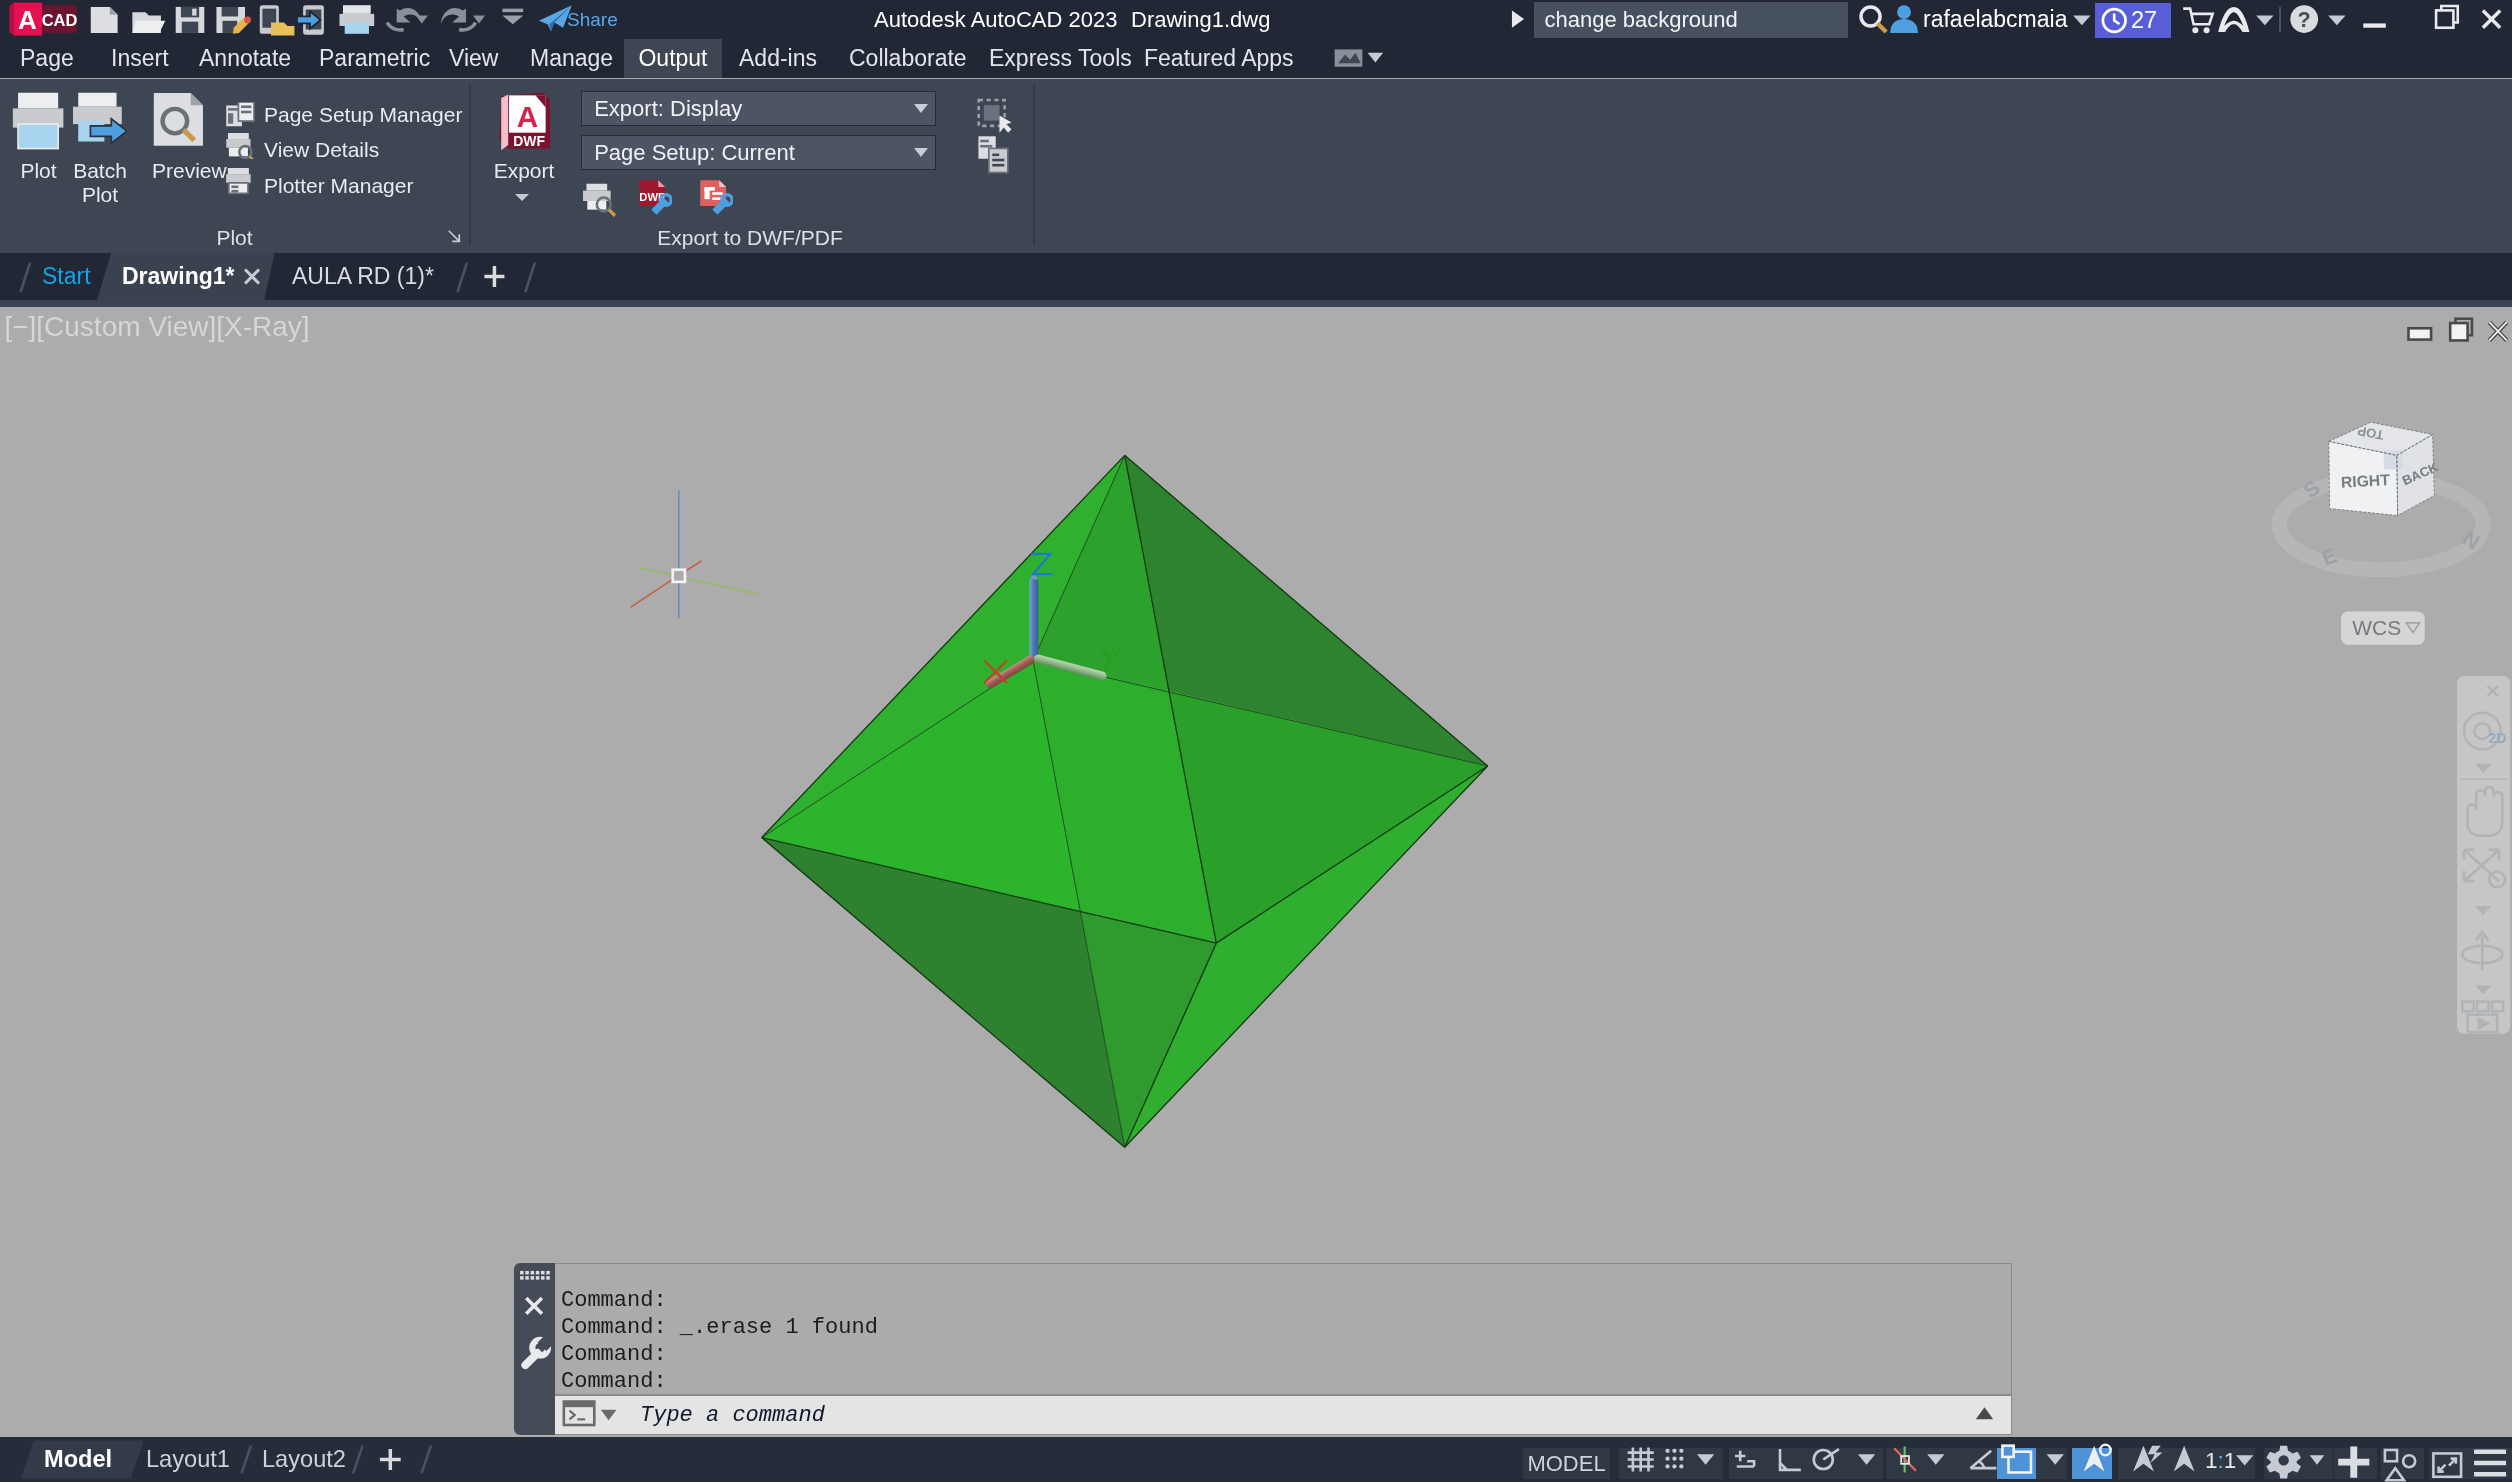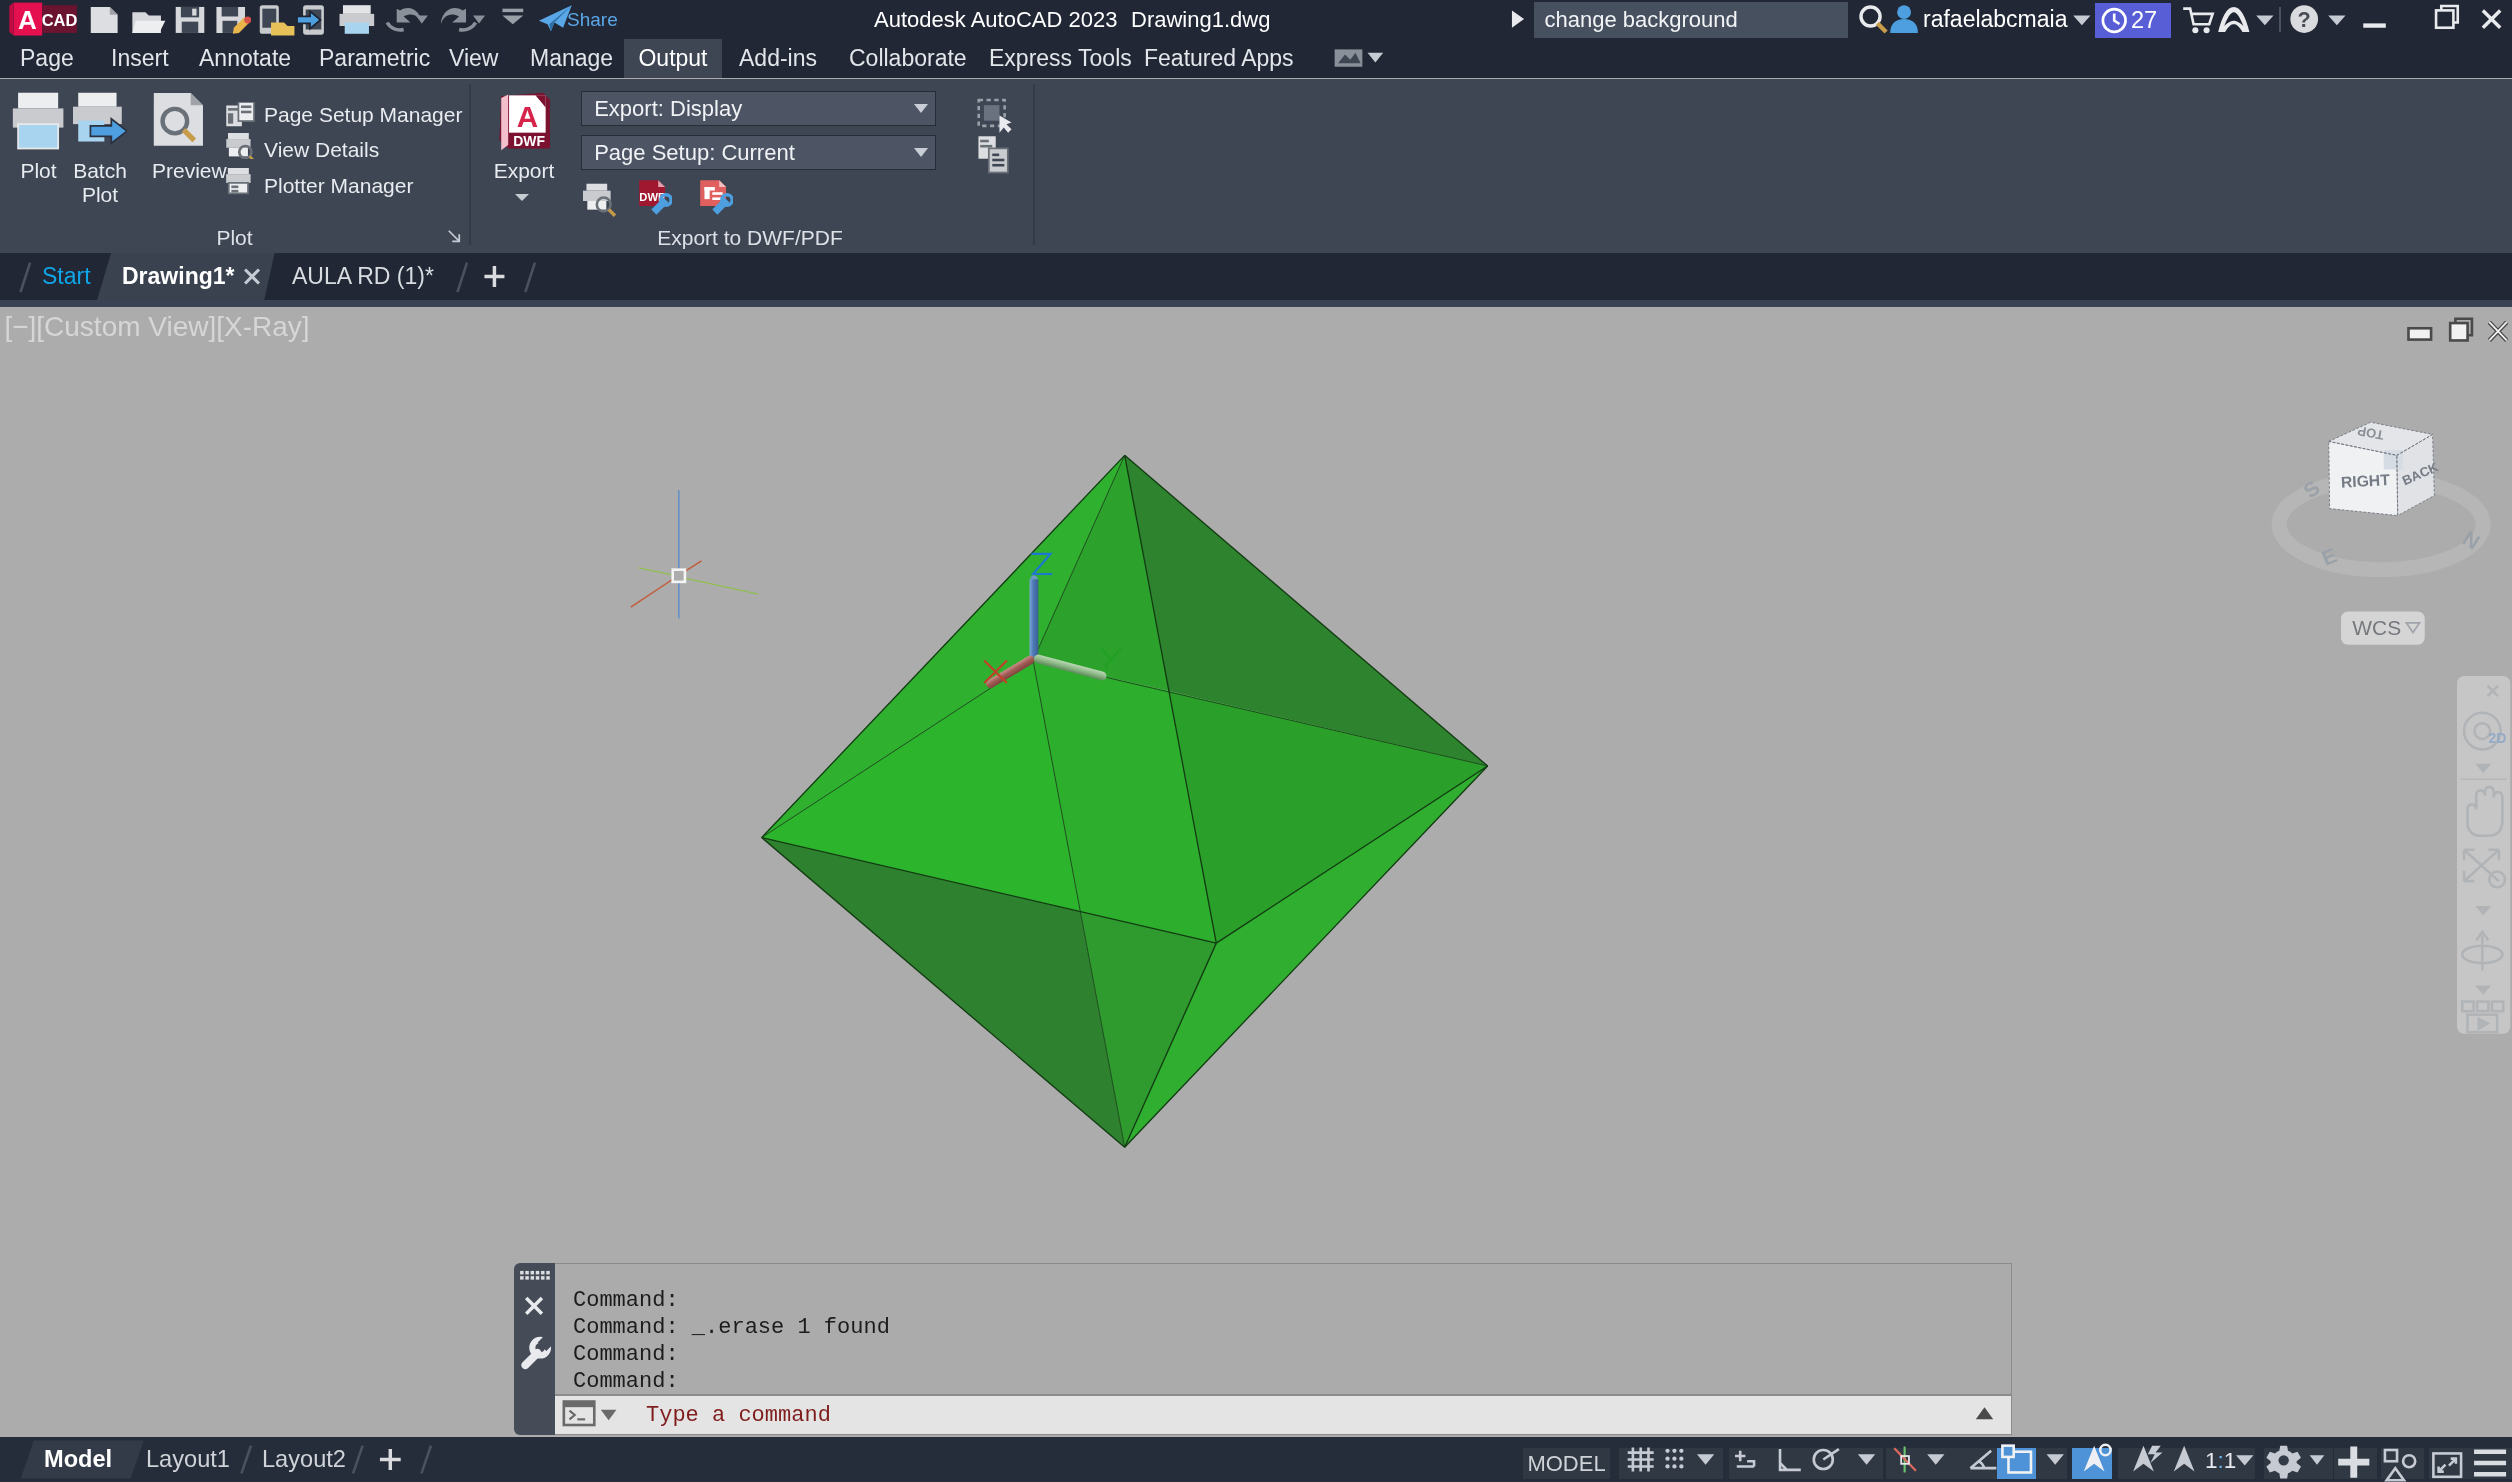--- a/index.html
+++ b/index.html
@@ -7,21 +7,21 @@
 .abs { position:absolute; }
 #titlebar { position:absolute; left:0; top:0; width:2512px; height:39px; background:#212734; }
 #menubar { position:absolute; left:0; top:39px; width:2512px; height:39px; background:#212734; }
 #ribbon { position:absolute; left:0; top:79px; width:2512px; height:175px; background:#3E4553; }
 #filetabs { position:absolute; left:0; top:253px; width:2512px; height:47px; background:#212734; }
 #accent { position:absolute; left:0; top:300px; width:2512px; height:7px; background:#3A4254; }
 #viewport { position:absolute; left:0; top:307px; width:2512px; height:1130px; background:#ACACAC; }
 #statusbar { position:absolute; left:0; top:1437px; width:2512px; height:45px; background:#262D3A; }
 .menutab { position:absolute; top:0; height:39px; line-height:39px; color:#E2E6EB; font-size:23px; }
 .white { color:#fff; }
-.mono { font-family:"Liberation Mono", monospace;margin-left:12px; }
+.mono { font-family:"Liberation Mono", monospace; }
 .ddl { position:absolute; left:581px; width:355px; height:35px; background:#4D5565; border:0.9px solid #272C36; color:#F0F2F5; font-size:22px; line-height:33px; padding-left:12.2px; }
 .ddl .arr { position:absolute; right:7px; top:12.2px; width:0; height:0; border-left:7.9px solid transparent; border-right:7.9px solid transparent; border-top:9.6px solid #C9CED6; }
 .rlabel { position:absolute; color:#E8EBEF; font-size:21px; line-height:23.6px; }
 .grplabel { position:absolute; top:147px; color:#DDE1E7; font-size:21px; }
 .sbtn { position:absolute; top:10.5px; height:31px; background:#303844; }
 .caret { width:0; height:0; border-left:7px solid transparent; border-right:7px solid transparent; border-top:7.9px solid #C6CBD3; }
 </style>
 </head>
 <body>
 
@@ -439,21 +439,21 @@
 Command:
 Command:</div>
   <div class="abs" style="left:41px;top:132px;width:1457px;height:40px;background:#E4E4E4;border:0.9px solid #8B8B8B;border-left:none;"></div>
   <svg width="61" height="40" style="position:absolute;left:45px;top:132px" viewBox="0 0 70 46">
     <rect x="4" y="6" width="38" height="30" fill="#6A6A6A"></rect>
     <rect x="7" y="14" width="32" height="19" fill="#E4E4E4"></rect>
     <path d="M12 18 L18 23 L12 28" stroke="#6A6A6A" stroke-width="2.5" fill="none"></path>
     <path d="M21 28 L30 28" stroke="#6A6A6A" stroke-width="2.5"></path>
     <polygon points="48,17 66,17 57,29" fill="#6A6A6A"></polygon>
   </svg>
-  <div class="abs mono" style="left:120px;top:136px;font-size:22px;line-height:33px;color:#7f1d1d;">Type a command</div>
+  <div class="abs mono" style="left:126px;top:136px;font-size:22px;line-height:33px;color:#0f172a;font-style:italic;">Type a command</div>
   <svg width="35" height="40" style="position:absolute;left:1453px;top:132px" viewBox="0 0 40 46">
       <polygon points="10,28 30,28 20,14" fill="#4A4A4A"></polygon>
     </svg>
 </div>
 
 <div id="statusbar">
 <svg width="611" height="45" style="position:absolute;left:0;top:0" viewBox="0 0 700 52">
   <polygon points="36,4 163,4 148,48 21,48" fill="#333B49"></polygon>
   <line x1="287" y1="10" x2="276" y2="42" stroke="#4A5262" stroke-width="3"></line>
   <line x1="416" y1="10" x2="405" y2="42" stroke="#4A5262" stroke-width="3"></line>

